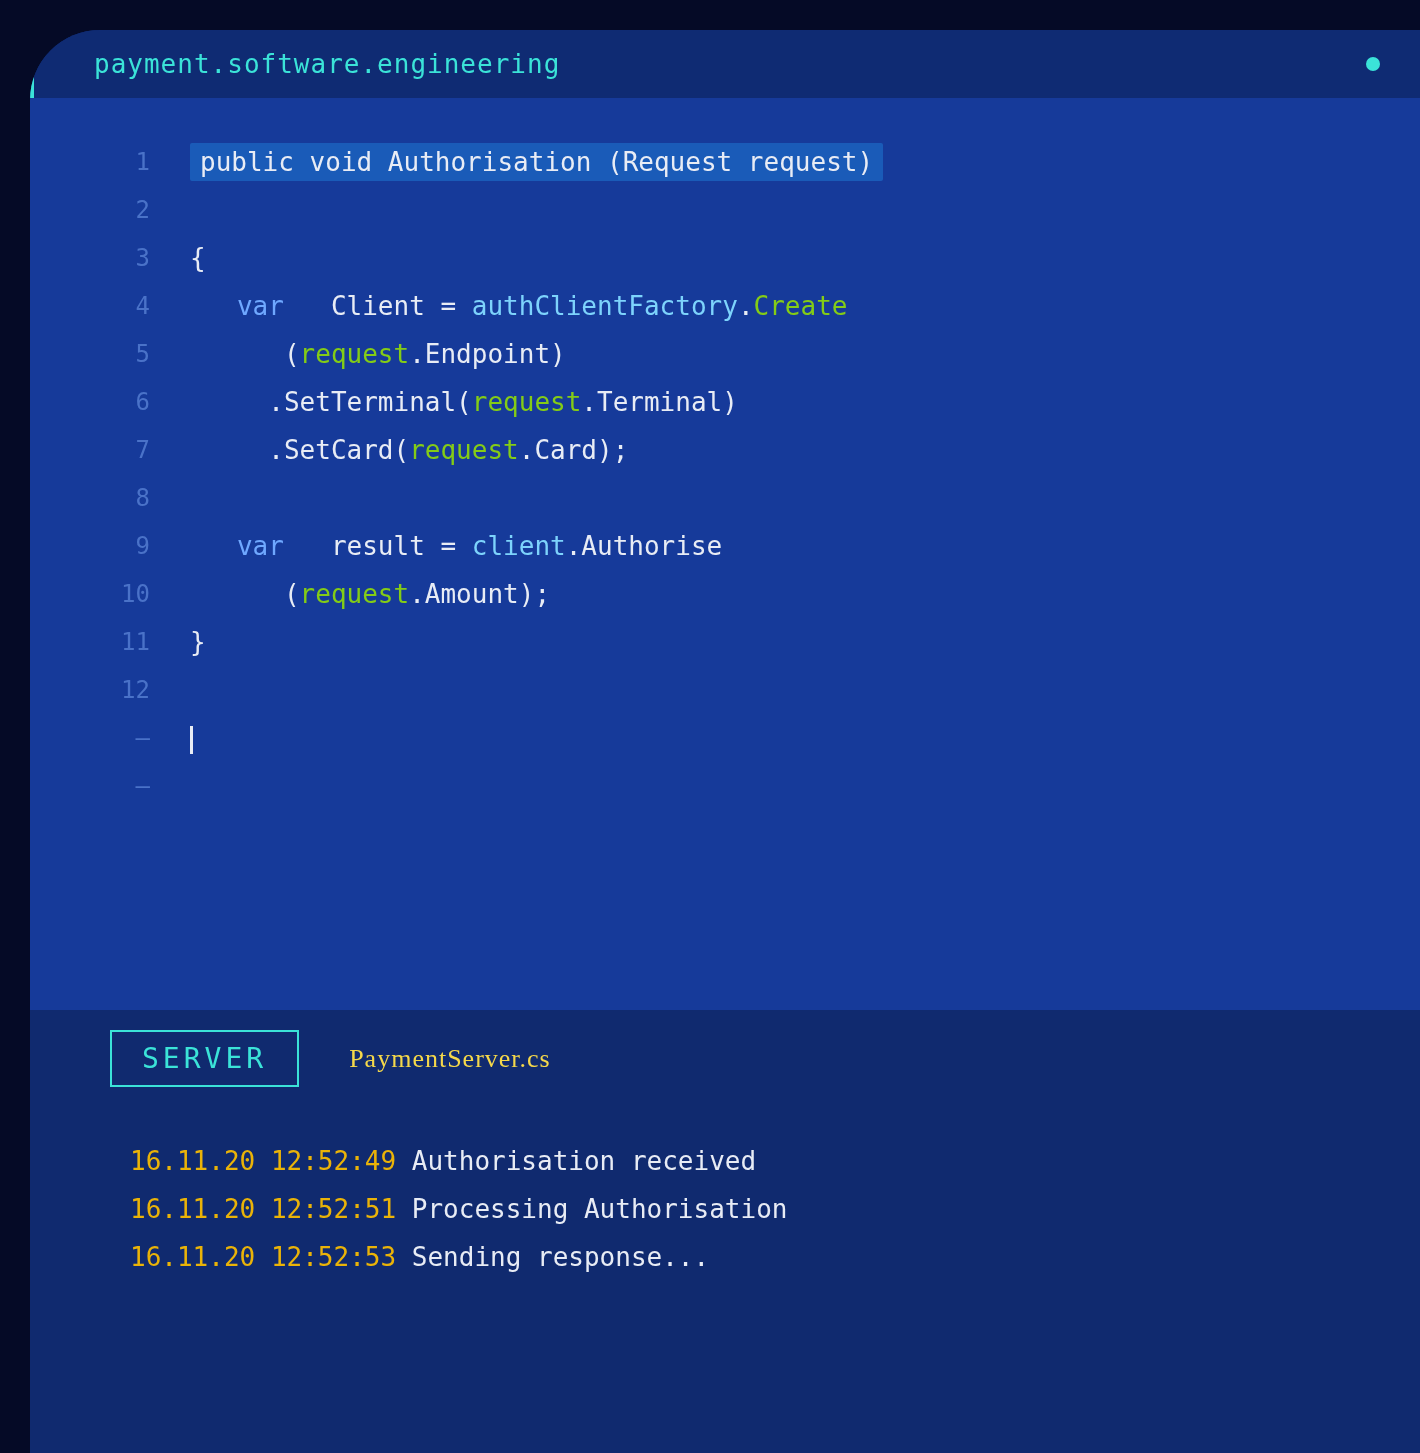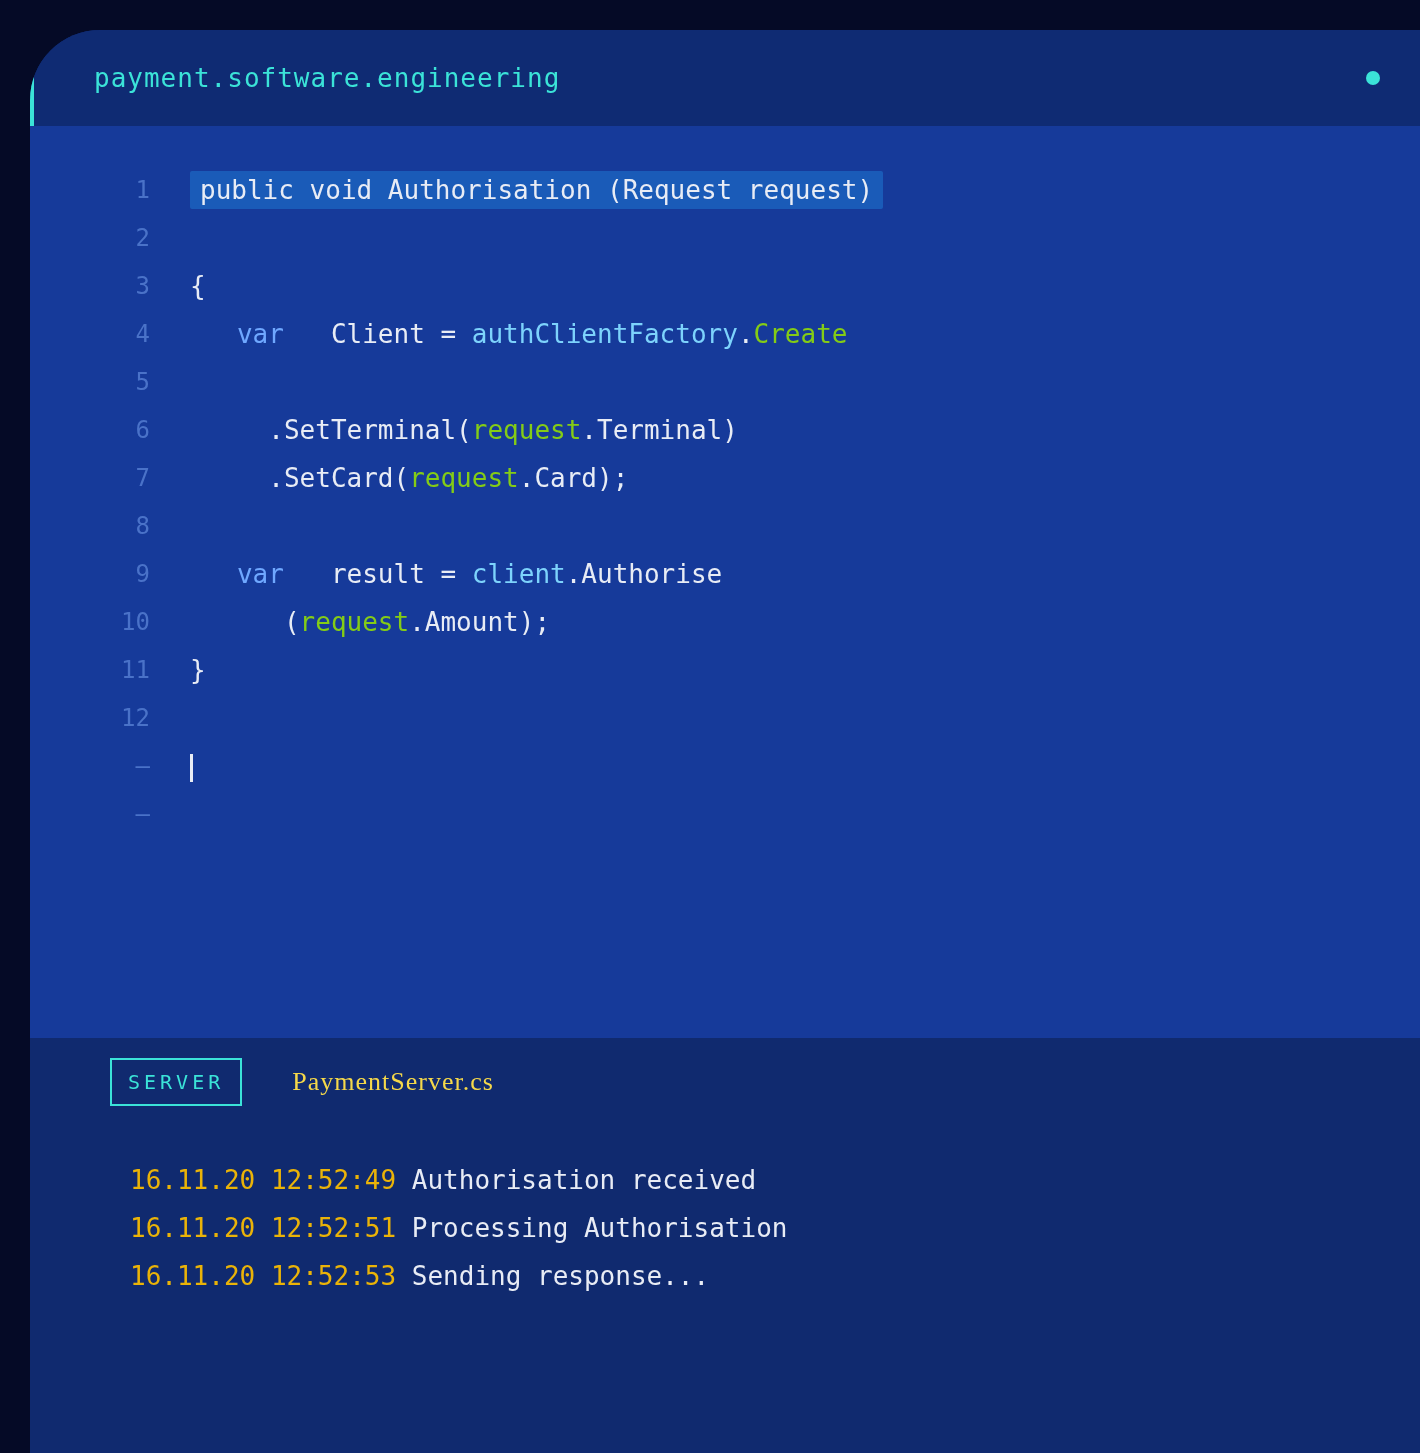--- a/index.html
+++ b/index.html
@@ -5,21 +5,21 @@
   * { margin:0; padding:0; box-sizing:border-box; }
   html,body { width:1420px; height:1453px; background:#050a26; font-family:'Consolas','Menlo','Monaco',monospace; }
   .window {
     position:absolute;
     top:30px; left:30px; right:0; bottom:0;
     background:#102a6f;
     border-top-left-radius:70px;
     overflow:hidden;
   }
   .titlebar {
-    height:96px;
+    height:68px;
     background:#0f2b73;
     display:flex;
     align-items:center;
     padding-left:60px;
     padding-right:40px;
     border-left:4px solid #3be3d8;
     color:#3be3d8;
     font-size:26px;
     letter-spacing:1px;
     justify-content:space-between;
@@ -63,23 +63,23 @@
     background:#102a6f;
     display:flex;
     align-items:center;
     gap:50px;
     padding:20px 0 20px 80px;
     font-size:26px;
   }
   .tab-server {
     border:2px solid #3be3d8;
     color:#3be3d8;
-    padding:10px 16px;
+    padding:10px 30px;
     letter-spacing:4px;
-    font-size:20px;
+    font-size:28px;
   }
   .tab-file {
     color:#f5d84a;
     letter-spacing:1px;
     font-family:Liberation Serif, serif;
   }
   .log {
     background:#102a6f;
     padding:30px 0 200px 100px;
     font-size:26px;
@@ -111,20 +111,21 @@
       <div class="row">
         <div class="gutter">3</div>
         <div class="code"><span>{</span></div>
       </div>
       <div class="row">
         <div class="gutter">4</div>
         <div class="code"><span>   </span><span class="kw">var</span><span>   Client = </span><span class="fn">authClientFactory</span><span>.</span><span class="prop">Create</span></div>
       </div>
       <div class="row">
         <div class="gutter">5</div>
+        <div class="code"><span>      (</span><span class="prop">request</span><span>.Endpoint)</span></div>
       </div>
       <div class="row">
         <div class="gutter">6</div>
         <div class="code"><span>     .SetTerminal(</span><span class="prop">request</span><span>.Terminal)</span></div>
       </div>
       <div class="row">
         <div class="gutter">7</div>
         <div class="code"><span>     .SetCard(</span><span class="prop">request</span><span>.Card);</span></div>
       </div>
       <div class="row">

